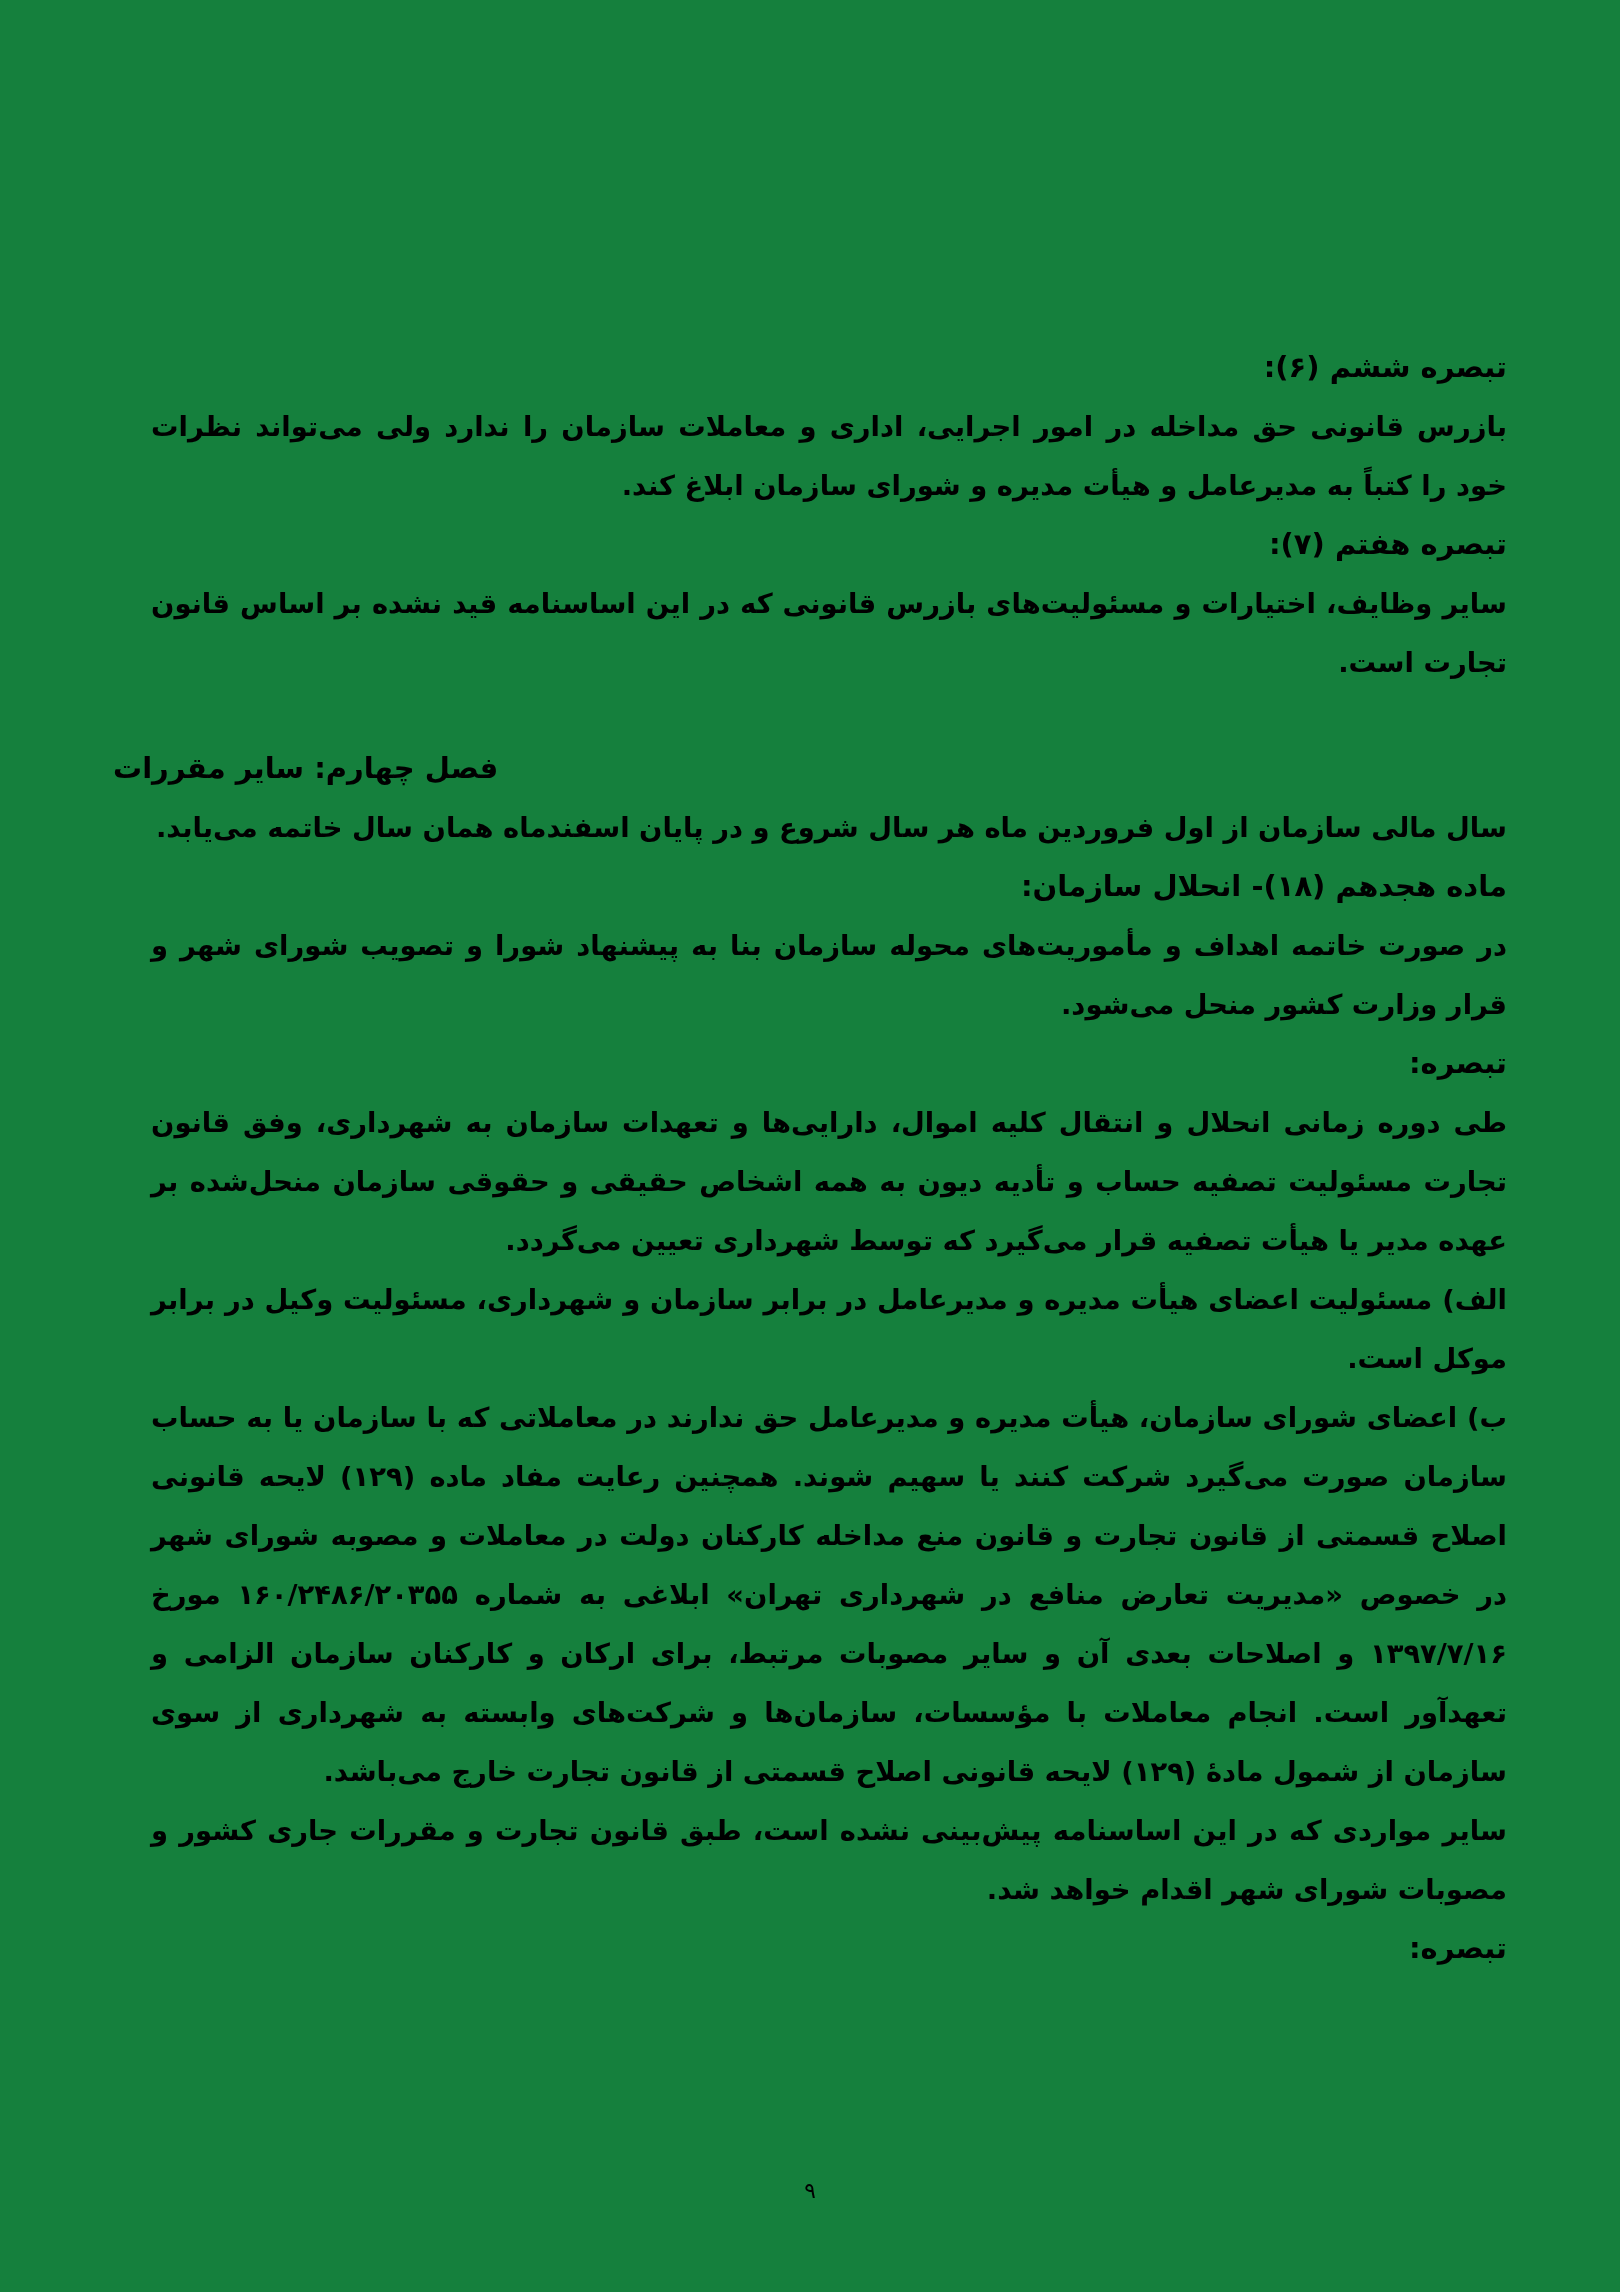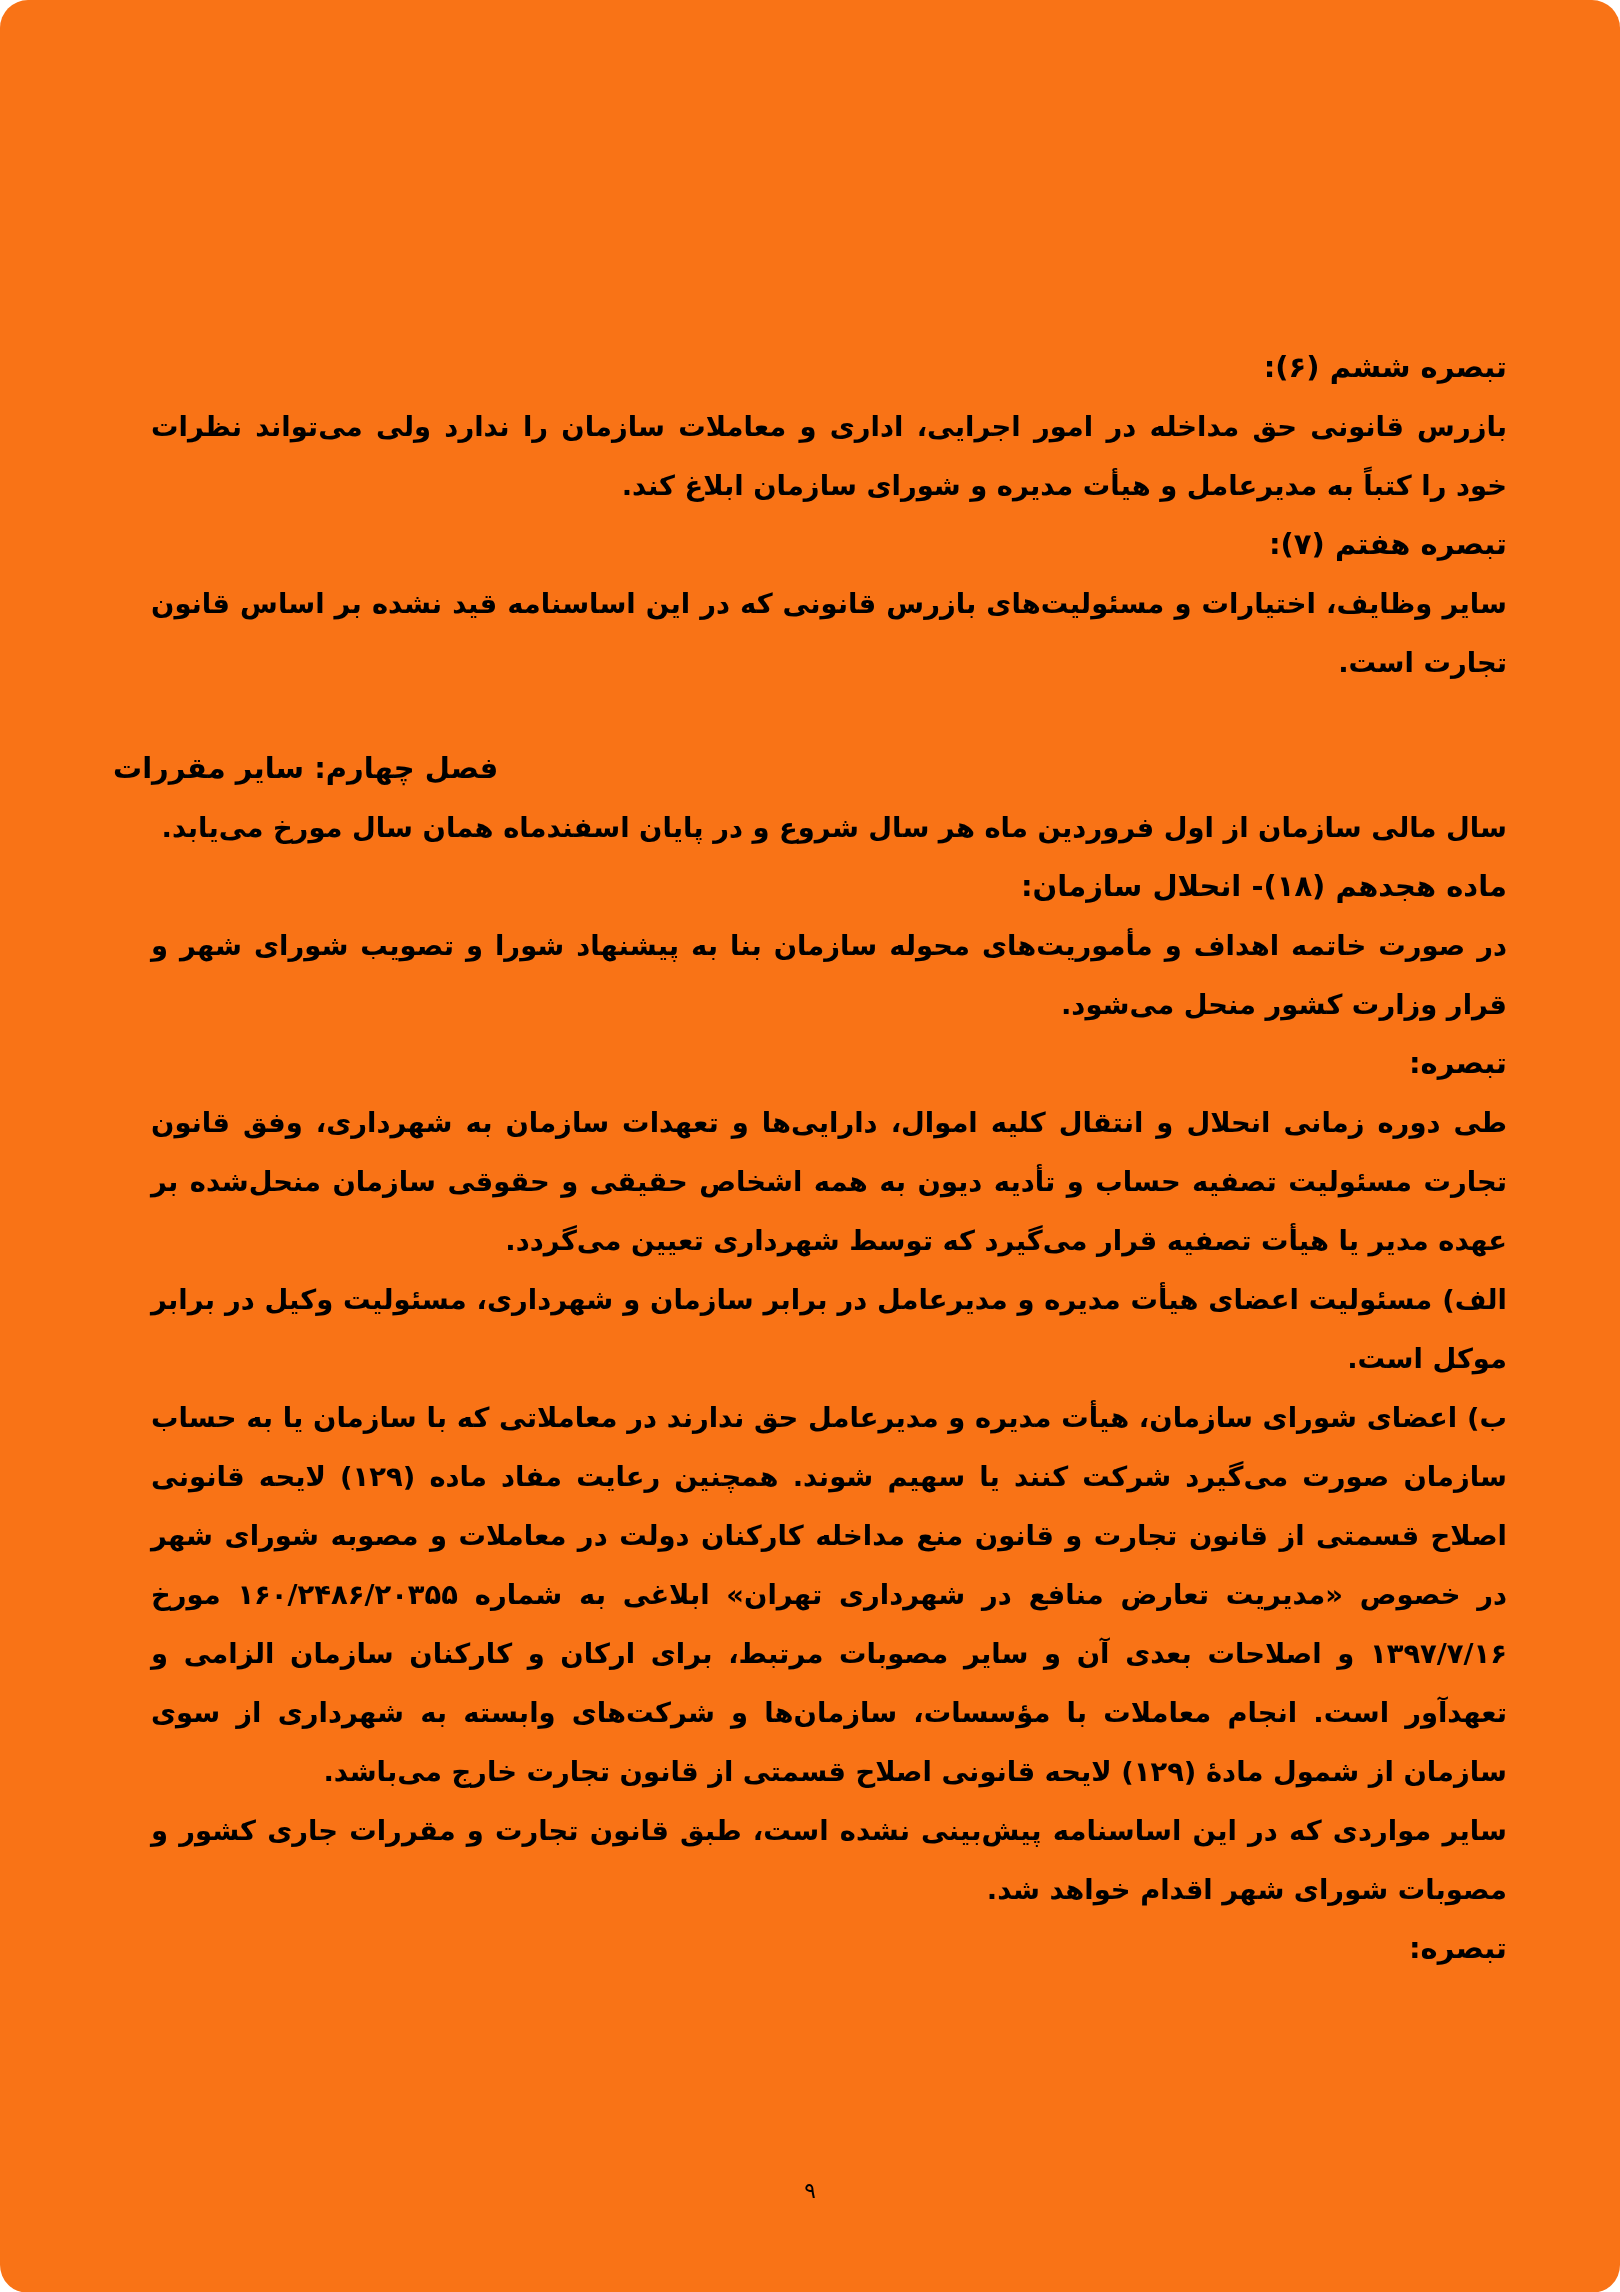--- a/index.html
+++ b/index.html
@@ -4,25 +4,24 @@
 <style>
   html, body {
     margin: 0;
     padding: 0;
     background: #ffffff;
   }
   .page {
     position: relative;
     width: 1620px;
     height: 2293px;
-    background: #f97316;
+    background: #15803d;
     color: #000000;
     font-family: "DejaVu Sans", sans-serif;
     overflow: hidden;
-    border-radius: 28px;
   }
   .doc {
     position: absolute;
     top: 338px;
     right: 113px;
     left: 113px;
     direction: rtl;
   }
   .doc .block {
     margin: 0;
@@ -58,21 +57,21 @@
 </head>
 <body>
 
 <div class="page">
   <div class="doc">
     <p class="block heading">تبصره ششم (۶):</p>
     <p class="block para">بازرس قانونی حق مداخله در امور اجرایی، اداری و معاملات سازمان را ندارد ولی می‌تواند نظرات خود را کتباً به مدیرعامل و هیأت مدیره و شورای سازمان ابلاغ کند.</p>
     <p class="block heading">تبصره هفتم (۷):</p>
     <p class="block para">سایر وظایف، اختیارات و مسئولیت‌های بازرس قانونی که در این اساسنامه قید نشده بر اساس قانون تجارت است.</p>
     <p class="block chapter">فصل چهارم: سایر مقررات</p>
-    <p class="block para">سال مالی سازمان از اول فروردین ماه هر سال شروع و در پایان اسفندماه همان سال مورخ می‌یابد.</p>
+    <p class="block para">سال مالی سازمان از اول فروردین ماه هر سال شروع و در پایان اسفندماه همان سال خاتمه می‌یابد.</p>
     <p class="block heading">ماده هجدهم (۱۸)- انحلال سازمان:</p>
     <p class="block para">در صورت خاتمه اهداف و مأموریت‌های محوله سازمان بنا به پیشنهاد شورا و تصویب شورای شهر و قرار وزارت کشور منحل می‌شود.</p>
     <p class="block heading">تبصره:</p>
     <p class="block para">طی دوره زمانی انحلال و انتقال کلیه اموال، دارایی‌ها و تعهدات سازمان به شهرداری، وفق قانون تجارت مسئولیت تصفیه حساب و تأدیه دیون به همه اشخاص حقیقی و حقوقی سازمان منحل‌شده بر عهده مدیر یا هیأت تصفیه قرار می‌گیرد که توسط شهرداری تعیین می‌گردد.</p>
     <p class="block para">الف) مسئولیت اعضای هیأت مدیره و مدیرعامل در برابر سازمان و شهرداری، مسئولیت وکیل در برابر موکل است.</p>
     <p class="block para">ب) اعضای شورای سازمان، هیأت مدیره و مدیرعامل حق ندارند در معاملاتی که با سازمان یا به حساب سازمان صورت می‌گیرد شرکت کنند یا سهیم شوند. همچنین رعایت مفاد ماده (۱۲۹) لایحه قانونی اصلاح قسمتی از قانون تجارت و قانون منع مداخله کارکنان دولت در معاملات و مصوبه شورای شهر در خصوص «مدیریت تعارض منافع در شهرداری تهران» ابلاغی به شماره ۱۶۰/۲۴۸۶/۲۰۳۵۵ مورخ ۱۳۹۷/۷/۱۶ و اصلاحات بعدی آن و سایر مصوبات مرتبط، برای ارکان و کارکنان سازمان الزامی و تعهدآور است. انجام معاملات با مؤسسات، سازمان‌ها و شرکت‌های وابسته به شهرداری از سوی سازمان از شمول مادۀ (۱۲۹) لایحه قانونی اصلاح قسمتی از قانون تجارت خارج می‌باشد.</p>
     <p class="block para">سایر مواردی که در این اساسنامه پیش‌بینی نشده است، طبق قانون تجارت و مقررات جاری کشور و مصوبات شورای شهر اقدام خواهد شد.</p>
     <p class="block heading">تبصره:</p>
   </div>
   <div class="pagenum">۹</div>

